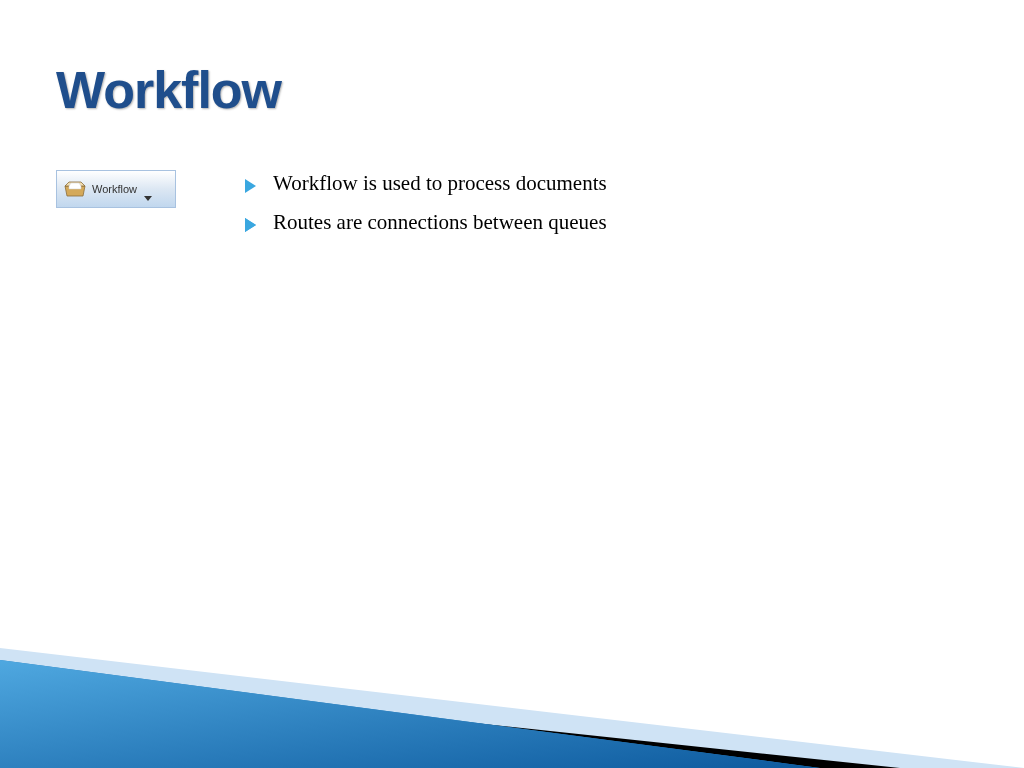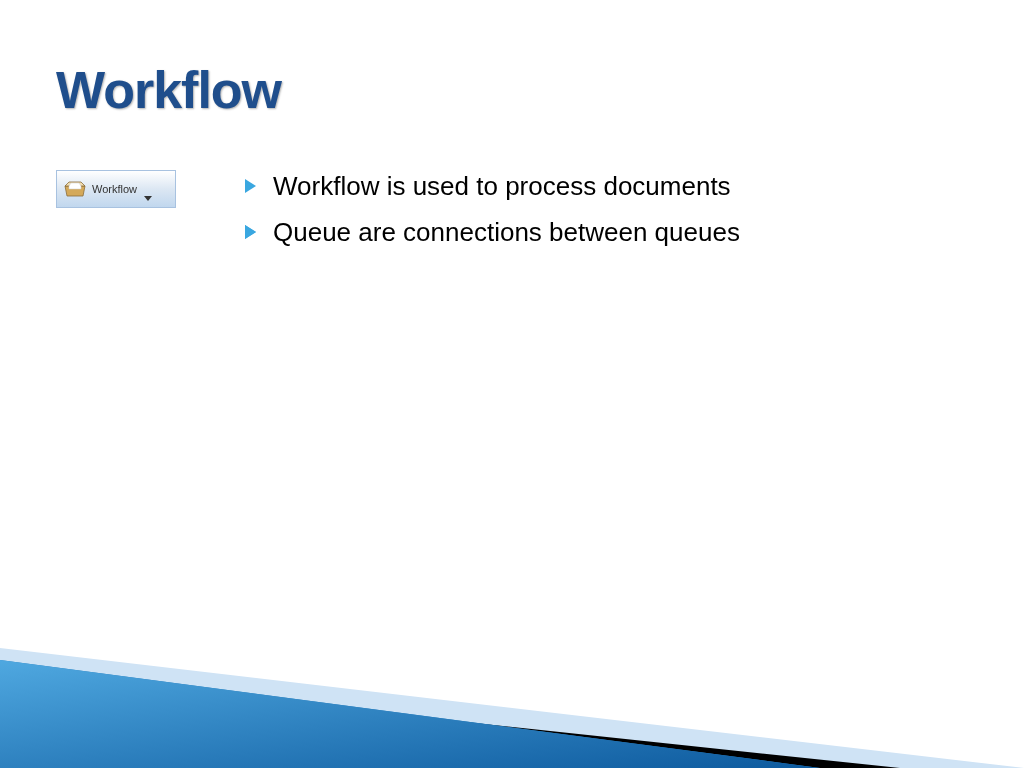--- a/index.html
+++ b/index.html
@@ -56,25 +56,25 @@
       top: 170px;
       left: 245px;
       right: 60px;
     }
     .bullet-list {
       list-style: none;
     }
     .bullet-list li {
       position: relative;
       padding-left: 28px;
-      font-size: 26px;
+      font-size: 21px;
       line-height: 1.25;
       color: #000;
       margin-bottom: 13px;
-      font-family: Liberation Sans, sans-serif;
+      font-family: Liberation Serif, serif;
     }
     .bullet-triangle {
       position: absolute;
       left: 0;
       top: 9px;
       width: 0;
       height: 0;
       border-top: 7px solid transparent;
       border-bottom: 7px solid transparent;
       border-left: 11px solid #3aa7e0;
@@ -106,21 +106,21 @@
     <svg viewBox="0 0 8 5" width="8" height="5">
       <path d="M0 0 L8 0 L4 5 Z" fill="#333"></path>
     </svg>
   </span>
 </div>
 
 <div class="content">
   <ul class="bullet-list">
     <li><span class="bullet-triangle"></span><span>Workflow is used to process documents</span></li>
     <li><span class="bullet-triangle"></span></li>
-    <li><span class="bullet-triangle"></span><span>Queue are connections between queues</span></li>
+    <li><span class="bullet-triangle"></span><span>Routes are connections between queues</span></li>
   </ul>
 </div>
 
 <div class="bottom-accent">
   <svg viewBox="0 0 1024 130" width="1024" height="130" preserveAspectRatio="none">
     <polygon points="0,130 1024,130 0,10" fill="#cfe3f5"></polygon>
     <polygon points="0,130 900,130 0,35" fill="#000000"></polygon>
     <polygon points="0,130 820,130 0,22" fill="#2a7fbf"></polygon>
     <polygon points="0,130 820,130 0,22" fill="url(#grad)"></polygon>
     <defs>

